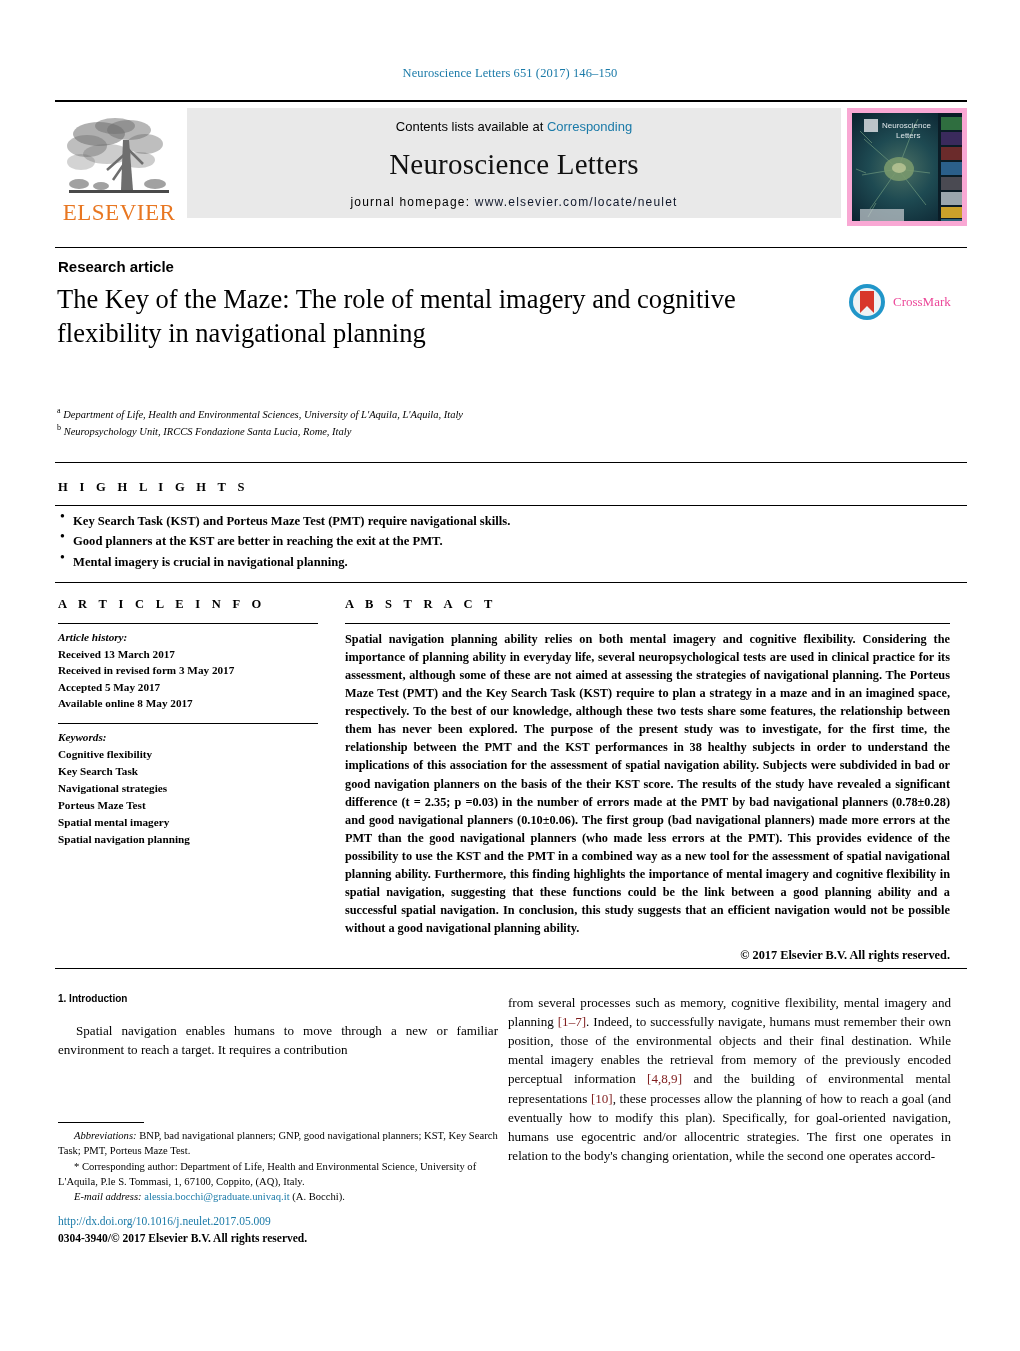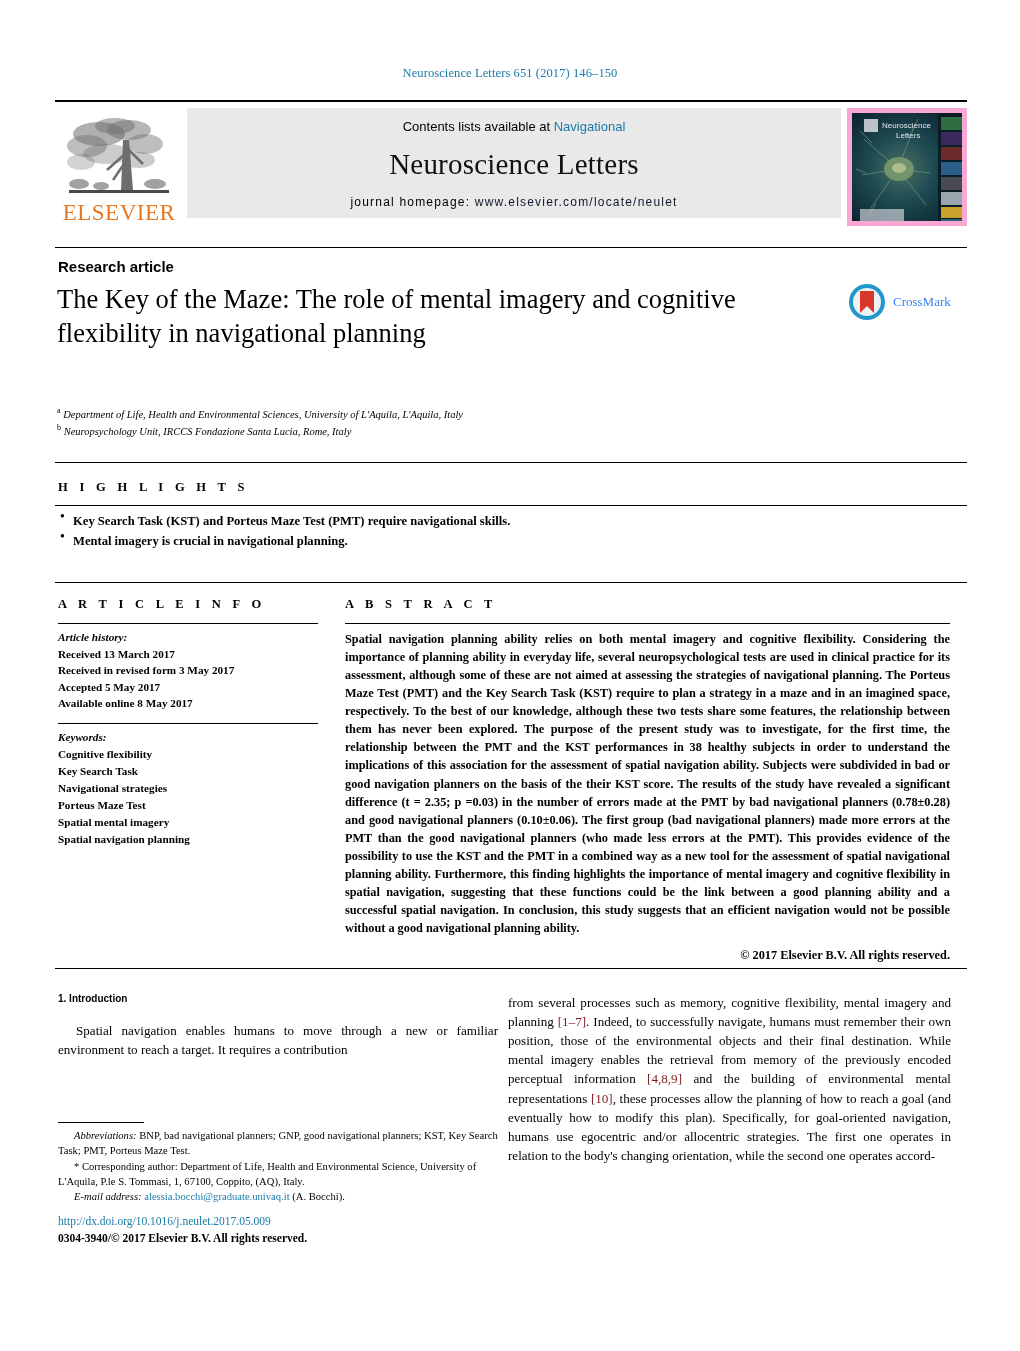--- a/index.html
+++ b/index.html
@@ -135,21 +135,21 @@
     left: 847px;
     width: 112px;
     height: 42px;
     display: flex;
     align-items: center;
     gap: 6px;
   }
   .crossmark-label {
     font-family: "Liberation Serif", serif;
     font-size: 13px;
-    color: #3b82f6;
+    color: #ec4899;
   }
 
   
   .authors {
     position: absolute;
     top: 355px;
     left: 57px;
     width: 780px;
     font-family: "Liberation Serif", serif;
     font-size: 19px;
@@ -364,21 +364,21 @@
           <ellipse cx="16" cy="70" rx="10" ry="5"></ellipse>
           <ellipse cx="92" cy="70" rx="11" ry="5"></ellipse>
           <ellipse cx="38" cy="72" rx="8" ry="4"></ellipse>
         </g>
       </svg>
       <div class="elsevier-word">ELSEVIER</div>
     </div>
 
     <div class="masthead-center">
       <div class="contents-line">
-        <span>Contents lists available at </span><span class="sd">Navigational</span>
+        <span>Contents lists available at </span><span class="sd">Corresponding</span>
       </div>
       <div class="journal-name">Neuroscience Letters</div>
       <div class="homepage-line">
         <span>journal homepage: </span><span class="url">www.elsevier.com/locate/neulet</span>
       </div>
     </div>
 
     <div class="cover-thumb">
       <svg width="118" height="116" viewBox="0 0 118 116">
         <defs>
@@ -429,20 +429,21 @@
       <div><sup>a</sup> Department of Life, Health and Environmental Sciences, University of L'Aquila, L'Aquila, Italy</div>
       <div><sup>b</sup> Neuropsychology Unit, IRCCS Fondazione Santa Lucia, Rome, Italy</div>
     </div>
 
   <div class="hl-sep-top"></div>
   <div class="hl-heading">H I G H L I G H T S</div>
   <div class="hl-sep-mid"></div>
   <div class="hl-list">
     <ul>
         <li>Key Search Task (KST) and Porteus Maze Test (PMT) require navigational skills.</li>
+        <li>Good planners at the KST are better in reaching the exit at the PMT.</li>
         <li>Mental imagery is crucial in navigational planning.</li>
       </ul>
   </div>
 
   <div class="info-sep-top"></div>
 
   <div class="info-col">
     <div class="col-heading">A R T I C L E   I N F O</div>
     <div class="rule-thin"></div>
     <div class="hist-block">

